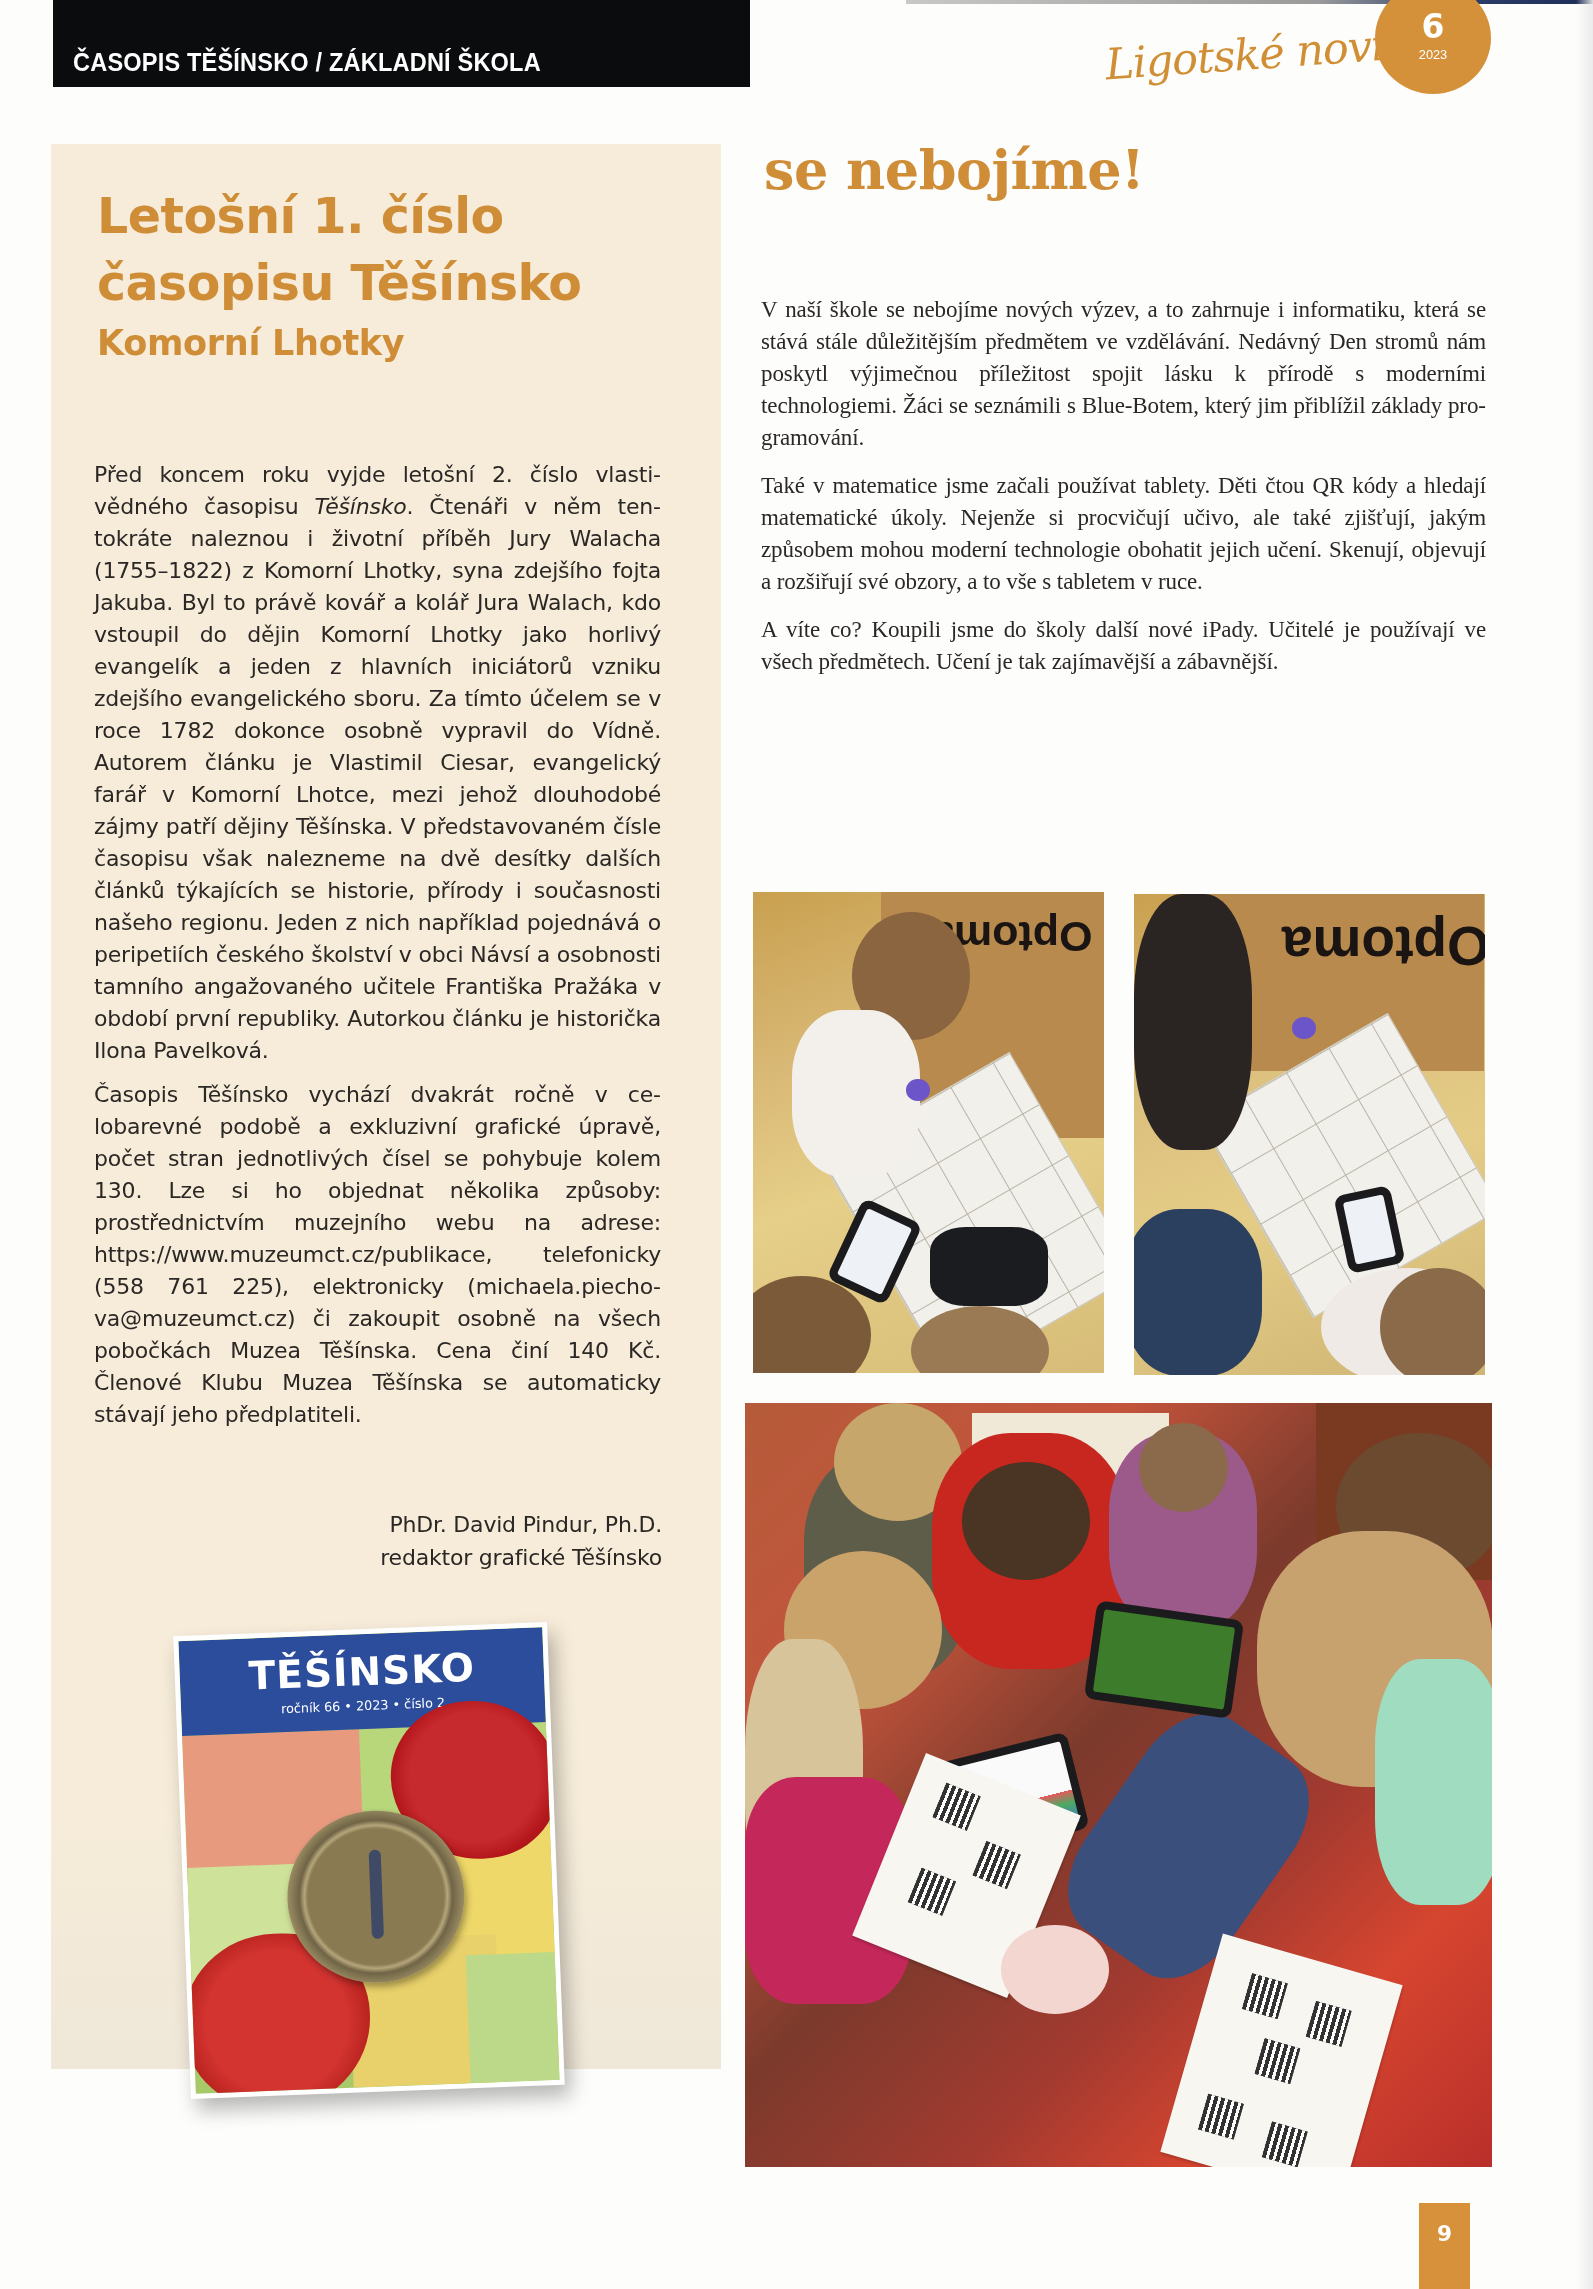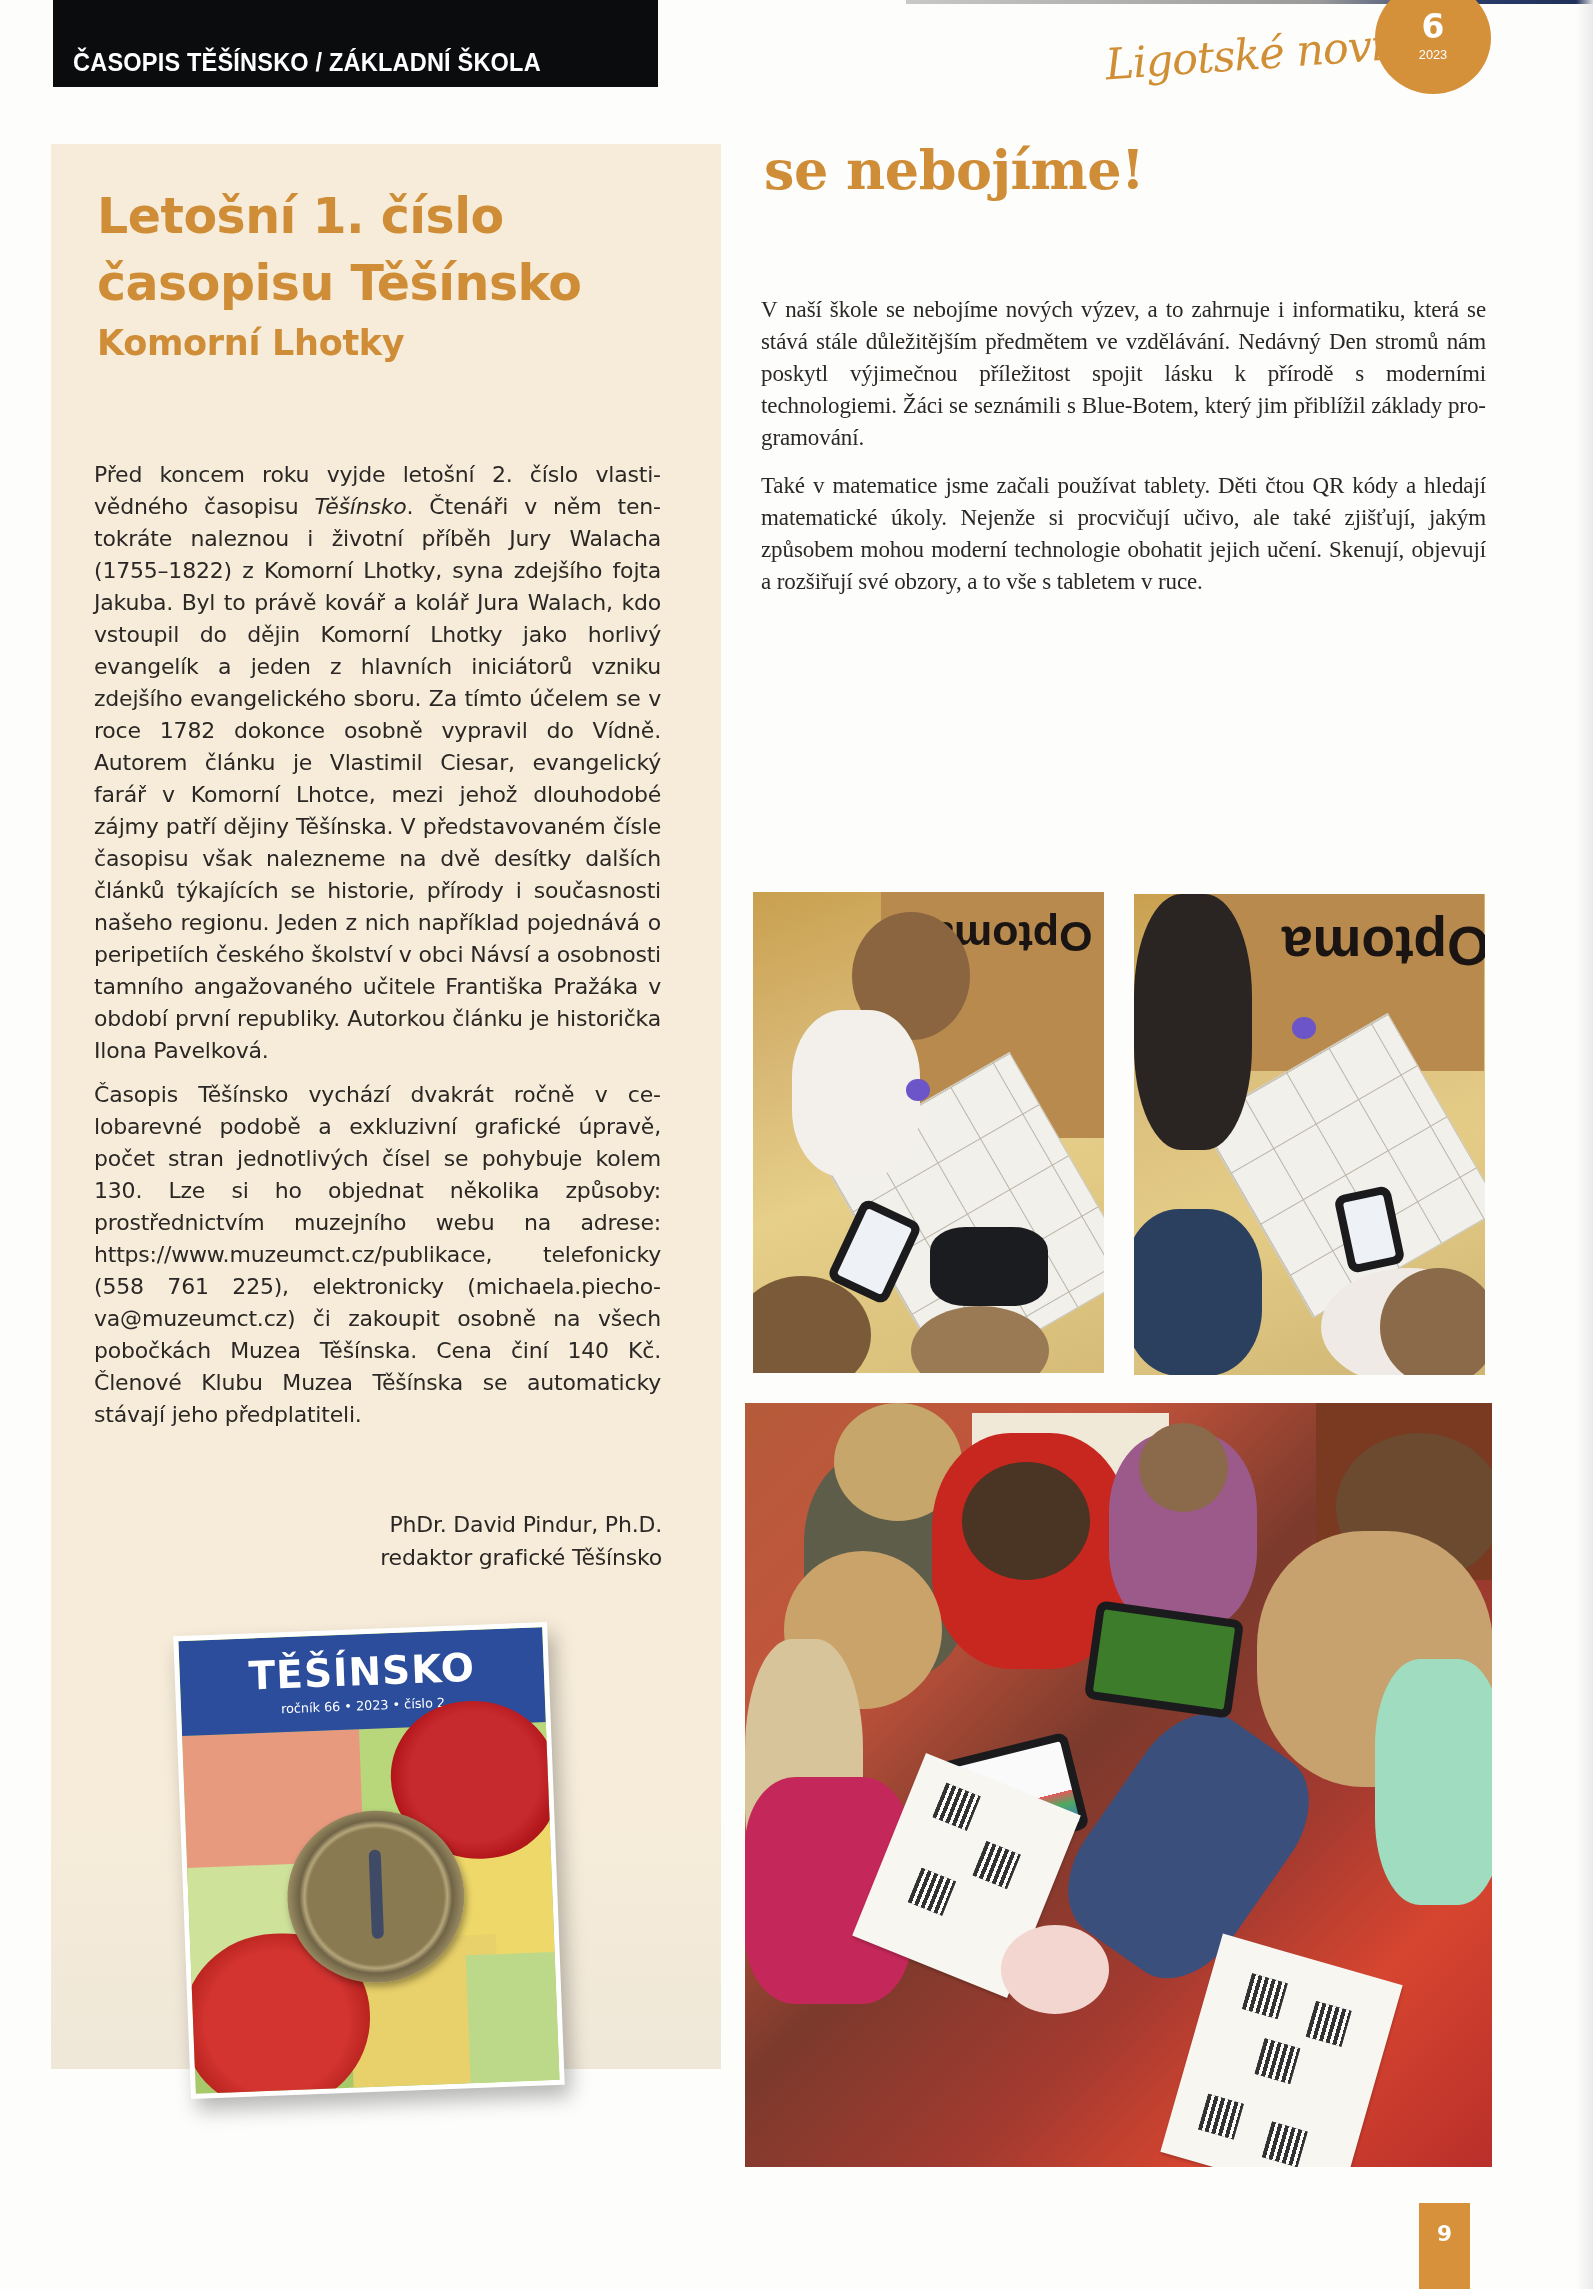--- a/index.html
+++ b/index.html
@@ -1,20 +1,20 @@
 <!DOCTYPE html>
 <html><head>
   <meta charset="utf-8">
   <style>
     * { box-sizing: border-box; margin: 0; padding: 0; }
     html, body { width: 1594px; height: 2289px; background: #fdfdfb; overflow: hidden; }
     body { position: relative; font-family: "DejaVu Sans", sans-serif; color: #2a2624; }
 
     
-    .hdr-bar { position: absolute; left: 53px; top: 0; width: 605px; height: 87px; background: #0b0c0e; }
+    .hdr-bar { position: absolute; left: 53px; top: 0; width: 697px; height: 87px; background: #0b0c0e; }
     .hdr-bar .txt { position: absolute; left: 19.7px; bottom: 9.9px; color: #fff; font-family: "Liberation Sans", sans-serif; font-weight: bold; font-size: 25.6px; letter-spacing: 0.2px; transform: scaleX(0.92); transform-origin: left bottom; white-space: nowrap; }
     .top-strip { position: absolute; left: 906px; top: 0; width: 688px; height: 3.9px; background: linear-gradient(90deg,#c8c8c8,#9a9a9a 60%,#2c3e6b 80%,#1e2e58); }
     .brand { position: absolute; left: 1105px; top: 27.6px; color: #d08f35; font-family: "DejaVu Serif", serif; font-style: italic; font-size: 43px; letter-spacing: -1px; transform: rotate(-4deg); white-space: nowrap; }
     .issue-circle { position: absolute; left: 1375px; top: -17.7px; width: 116px; height: 112px; border-radius: 50%; background: #d5913a; color: #fff; text-align: center; }
     .issue-circle .num { display: block; margin-top: 27.6px; font-size: 33px; font-weight: bold; line-height: 1; }
     .issue-circle .yr { display: block; margin-top: 3.9px; font-size: 12.8px; font-family: "Liberation Sans", sans-serif; }
 
     
     .panel { position: absolute; left: 51px; top: 144px; width: 670px; height: 1925px; background: #f6ecd9; }
     .panel::after { content:""; position:absolute; left:0; right:0; bottom:0; height:256px; background: linear-gradient(180deg, rgba(246,236,217,0), #efe7d8); }
@@ -115,20 +115,21 @@
       </div>
   </div>
 </div>
 
 <h2 class="rt-title">
   <span style="display:block">se nebojíme!</span>
 </h2>
 <div class="rt-body">
   <p>V naší škole se nebojíme nových výzev, a to zahrnuje i in­formatiku, která se stává stále důležitějším předmětem ve vzdělávání. Nedávný Den stromů nám poskytl výjimečnou příležitost spojit lásku k přírodě s moderními technologiemi. Žáci se seznámili s Blue-Botem, který jim přiblížil základy pro­gramování.</p>
   <p>Také v matematice jsme začali používat tablety. Děti čtou QR kódy a hledají matematické úkoly. Nejenže si procvičují učivo, ale také zjišťují, jakým způsobem mohou moderní technolo­gie obohatit jejich učení. Skenují, objevují a rozšiřují své ob­zory, a to vše s tabletem v ruce.</p>
+  <p>A víte co? Koupili jsme do školy další nové iPady. Učitelé je používají ve všech předmětech. Učení je tak zajímavější a zá­bavnější.</p>
 </div>
 
 <div class="photo photo1" title="Children on floor with Blue-Bot grid mat and tablet">
   <div class="box" style="left:128px;top:0;width:223px;height:246px;"></div>
   <div class="box-text" style="left:177px;top:19.7px;font-size:43px;">Optoma</div>
   <div class="mat" style="left:118px;top:197px;width:217px;height:256px;"></div>
   <div class="kid" style="left:99px;top:19.7px;width:118px;height:128px;background:#8a6540;"></div>
   <div class="kid" style="left:39px;top:118px;width:128px;height:167px;background:#f3f0ec;border-radius:40%;"></div>
   <div class="kid" style="left:153px;top:187px;width:23.6px;height:21.7px;background:#6b55c8;"></div>
   <div class="tablet" style="left:89px;top:315px;width:65px;height:89px;transform:rotate(25deg);">

